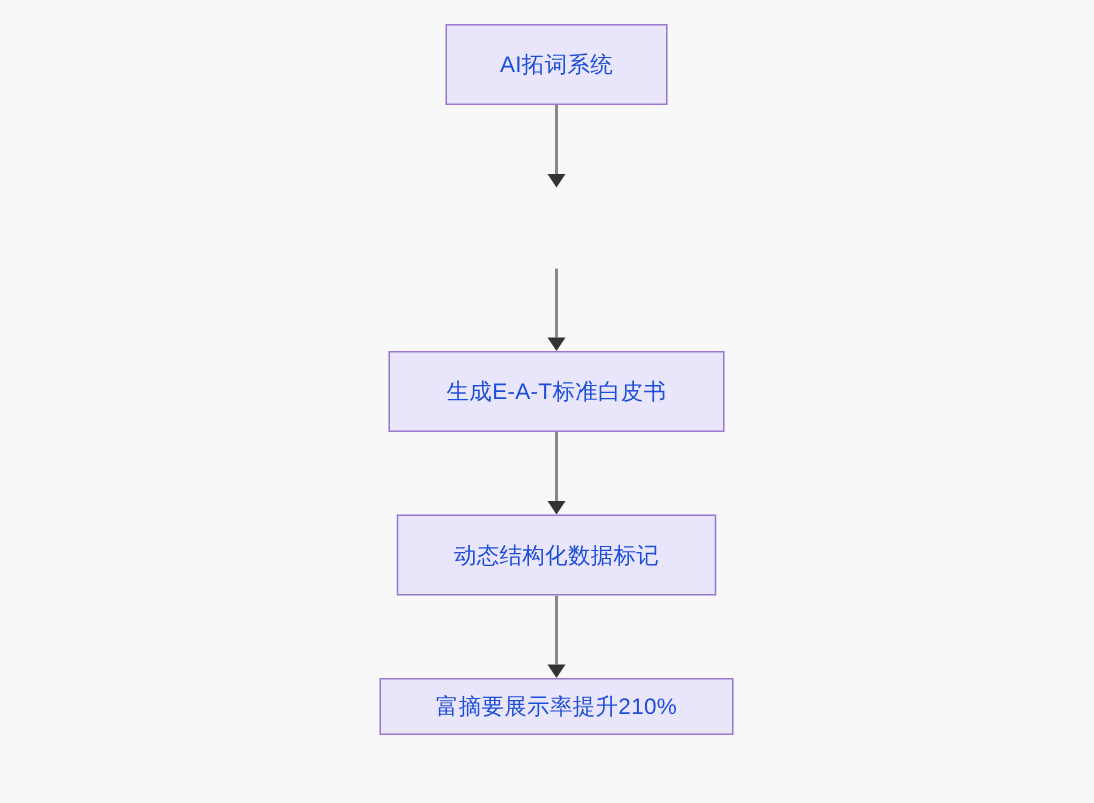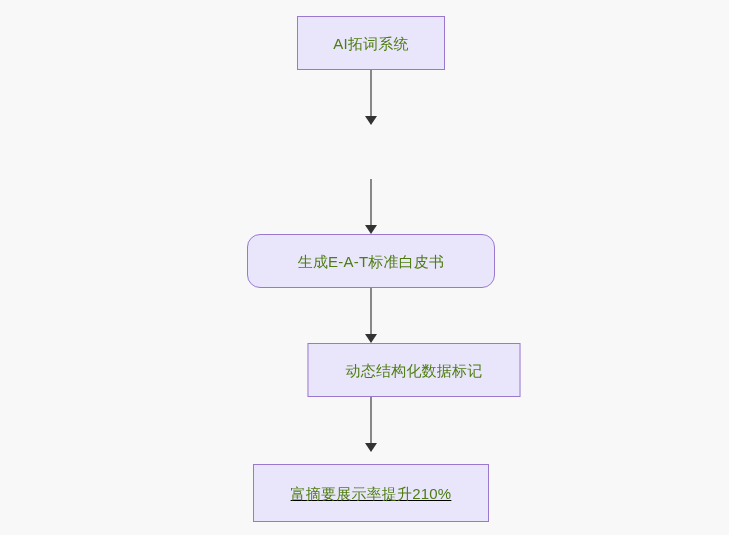--- a/index.html
+++ b/index.html
@@ -29,21 +29,21 @@
     border-radius: 0;
     display: flex;
     align-items: center;
     justify-content: center;
     transform: translateX(-50%);
   }
 
   .node-label {
     font-size: 15px;
     line-height: 1;
-    color: #4d7c0f;
+    color: #1d4ed8;
     font-weight: 400;
     white-space: nowrap;
     letter-spacing: 0.2px;
   }
 
   .edge {
     position: absolute;
     transform: translateX(-50%);
     width: 14px;
   }
@@ -87,23 +87,23 @@
     <div class="edge-arrow"></div>
   </div>
   <div class="edge" style="left: 371px; top: 397px; height: 55px;">
     <div class="edge-line" style="height: 46px;"></div>
     <div class="edge-arrow"></div>
   </div>
 
   <div class="node" style="left: 371px; top: 16px; width: 148px; height: 54px;">
     <span class="node-label">AI拓词系统</span>
   </div>
-  <div class="node" style="left: 371px; top: 234px; width: 248px; height: 54px; border-radius: 13px;">
+  <div class="node" style="left: 371px; top: 234px; width: 224px; height: 54px;">
     <span class="node-label">生成E-A-T标准白皮书</span>
   </div>
-  <div class="node" style="left: 371px; top: 343px; width: 213px; height: 54px; margin-left: 43px;">
+  <div class="node" style="left: 371px; top: 343px; width: 213px; height: 54px;">
     <span class="node-label">动态结构化数据标记</span>
   </div>
-  <div class="node" style="left: 371px; top: 464px; width: 236px; height: 58px; text-decoration: underline;">
+  <div class="node" style="left: 371px; top: 452px; width: 236px; height: 38px;">
     <span class="node-label">富摘要展示率提升210%</span>
   </div>
 
 </div>
 
 </body></html>

